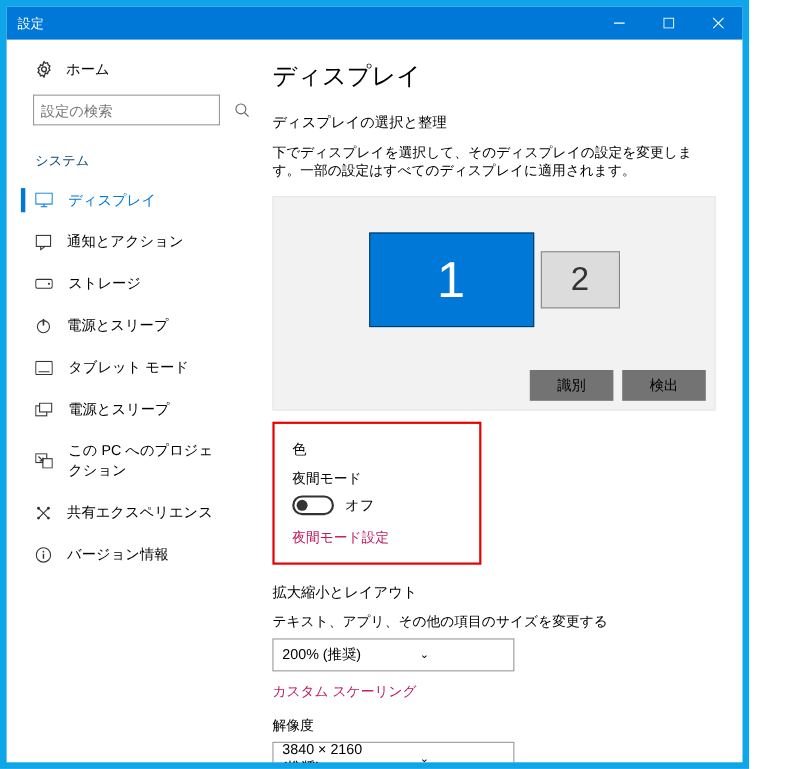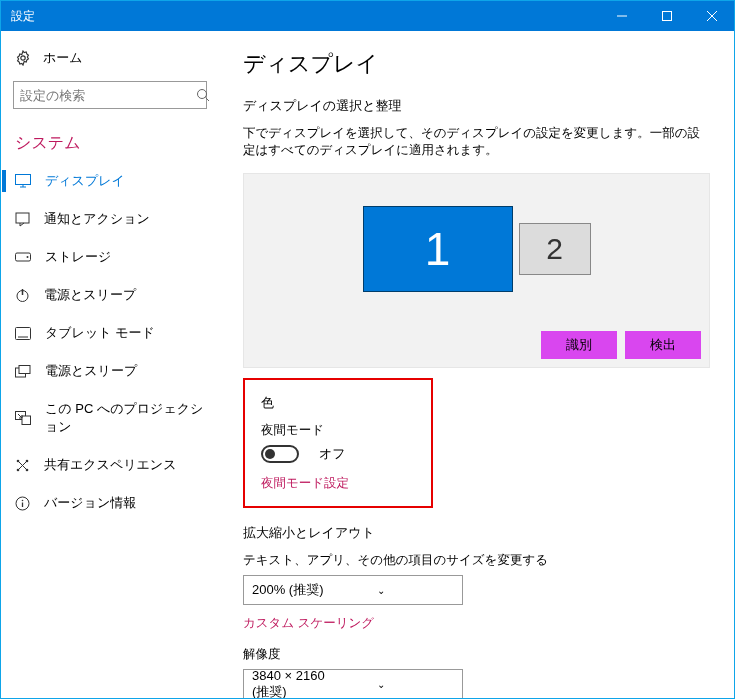--- a/index.html
+++ b/index.html
@@ -1,47 +1,47 @@
 <!DOCTYPE html>
 <html><head>
 <meta charset="utf-8">
 <style>
 * { margin: 0; padding: 0; box-sizing: border-box; font-family: "Segoe UI", "Yu Gothic UI", Meiryo, sans-serif; }
 body { background: #fff; color: #000; font-size: 13px; }
-.window { width: 735px; height: 699px; display: flex; flex-direction: column; border: 1px solid #0ea5e9; justify-content: flex-end; }
+.window { width: 681px; height: 699px; display: flex; flex-direction: column; border: 6px solid #0ea5e9; justify-content: flex-end; }
 .titlebar { height: 30px; background: #0078d7; color: #fff; display: flex; align-items: center; padding-left: 10px; font-size: 12px; }
 .titlebar .title { flex: 1; }
 .titlebar .btn { width: 45px; height: 30px; display: flex; align-items: center; justify-content: center; font-size: 12px; }
 .body { flex: 1; display: flex; overflow: hidden; }
-.sidebar { width: 218px; padding: 12px 0; display: flex; flex-direction: column; }
+.sidebar { width: 218px; padding: 12px 12px; display: flex; flex-direction: column; }
 .home { display: flex; align-items: center; padding: 6px 14px; margin-bottom: 8px; font-size: 13px; }
 .home svg { margin-right: 12px; }
 .search { margin: 0 12px 12px 12px; height: 28px; border: 1px solid #999; display: flex; align-items: center; padding: 0 6px; }
 .search input { flex: 1; border: none; outline: none; font-size: 13px; background: transparent; }
 .search svg { flex-shrink: 0; }
-.group-label { padding: 12px 14px 8px 14px; font-size: 16px; color: #be185d; }
+.group-label { padding: 12px 14px 8px 14px; font-size: 12px; color: #0c4a6e; }
 .nav-item { display: flex; align-items: center; padding: 10px 14px; font-size: 13px; cursor: pointer; }
 .nav-item svg { margin-right: 14px; flex-shrink: 0; }
 .nav-item.active { color: #0078d7; }
 .nav-item.active::before { content: ""; width: 4px; height: 22px; background: #0078d7; position: absolute; left: 1px; }
 .nav-item { position: relative; }
 .content { flex: 1; padding: 18px 24px 0 24px; overflow-y: auto; }
 h1 { font-size: 22px; font-weight: 400; margin-bottom: 18px; }
 h2 { font-size: 13px; font-weight: 400; margin-bottom: 10px; }
 .desc { font-size: 12.5px; margin-bottom: 14px; }
 .arrange { background: #f2f2f2; height: 195px; border: 1px solid #e6e6e6; display: flex; flex-direction: column; margin-bottom: 6px; }
 .monitors { flex: 1; display: flex; align-items: center; justify-content: center; gap: 6px; }
 .mon1 { width: 150px; height: 86px; background: #0078d7; border: 1px solid #003d6b; color: #fff; display: flex; align-items: center; justify-content: center; font-size: 46px; font-weight: 300; }
 .mon2 { width: 72px; height: 52px; background: #dcdcdc; border: 1px solid #888; color: #333; display: flex; align-items: center; justify-content: center; font-size: 30px; font-weight: 300; }
 .arrange-btns { display: flex; justify-content: flex-end; gap: 8px; padding: 8px; }
-.arrange-btns button { width: 76px; height: 28px; background: #d946ef; border: none; font-size: 13px; cursor: pointer; }
+.arrange-btns button { width: 76px; height: 28px; background: #737373; border: none; font-size: 13px; cursor: pointer; }
 .color-box { border: 2px solid #e60000; padding: 14px 16px 14px 16px; margin: 10px 0 16px 0; width: 190px; }
 .color-box h2 { margin-bottom: 10px; }
 .label-sm { font-size: 12.5px; margin-bottom: 6px; }
-.toggle-row { display: flex; align-items: center; gap: 20px; margin-bottom: 12px; }
+.toggle-row { display: flex; align-items: center; gap: 10px; margin-bottom: 12px; }
 .toggle { width: 38px; height: 18px; border: 2px solid #333; border-radius: 9px; position: relative; background: #fff; }
 .toggle .knob { width: 10px; height: 10px; background: #333; border-radius: 50%; position: absolute; left: 2px; top: 2px; }
 .link { color: #be185d; font-size: 12.5px; cursor: pointer; }
 .section { margin-bottom: 18px; }
 .select { width: 220px; height: 30px; border: 1px solid #999; display: flex; align-items: center; padding: 0 8px; font-size: 13px; margin-bottom: 10px; cursor: pointer; gap: 48px; }
 .select span { flex: 1; }
 .select .chev { font-size: 10px; }
 </style>
 </head>
 <body>

